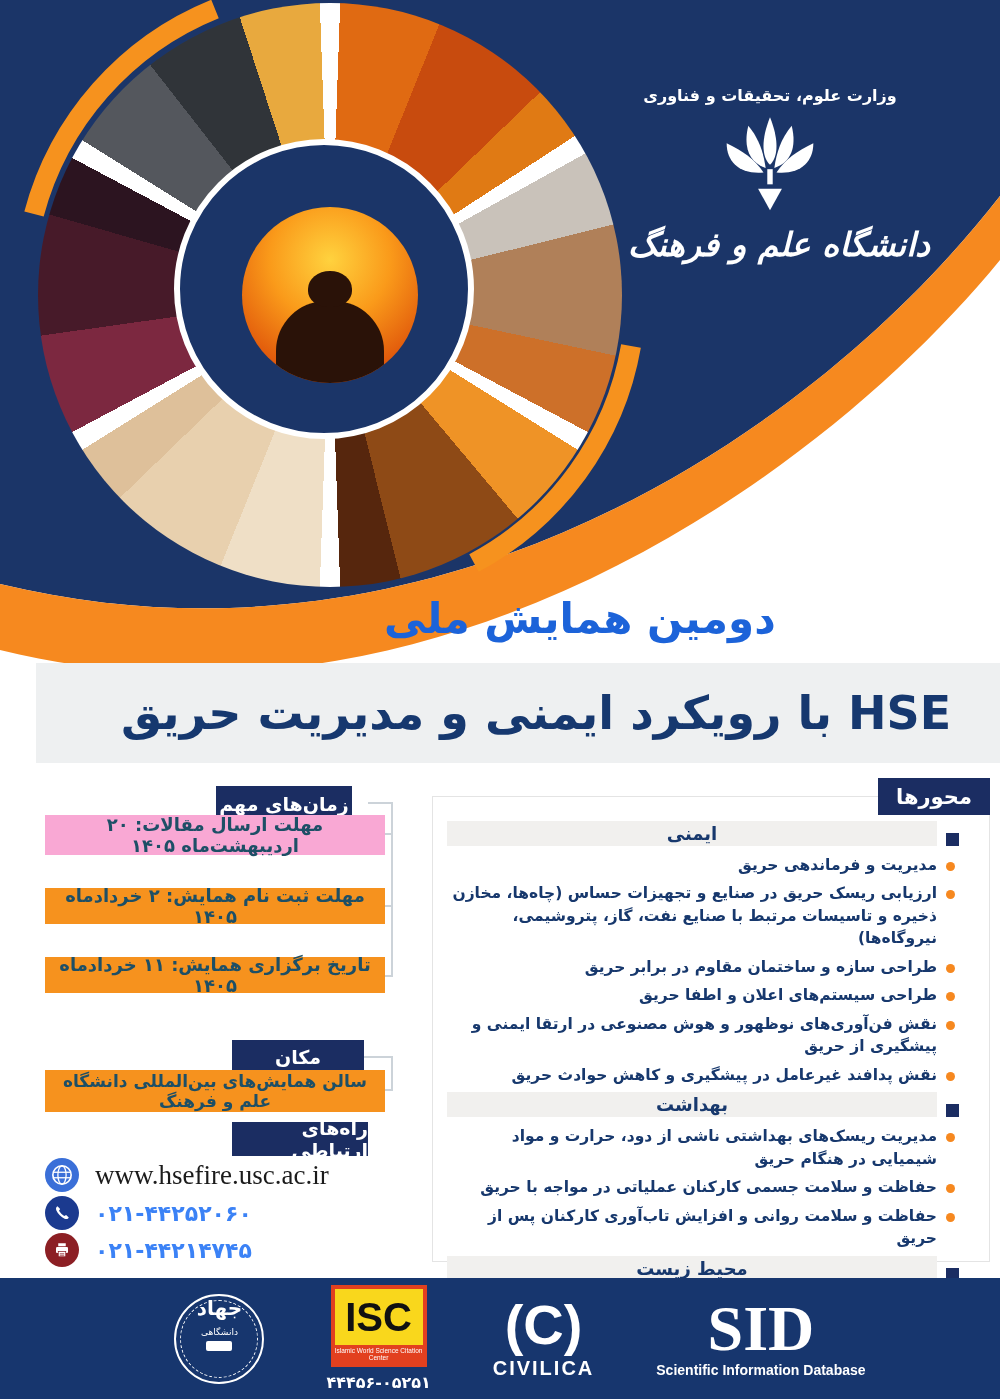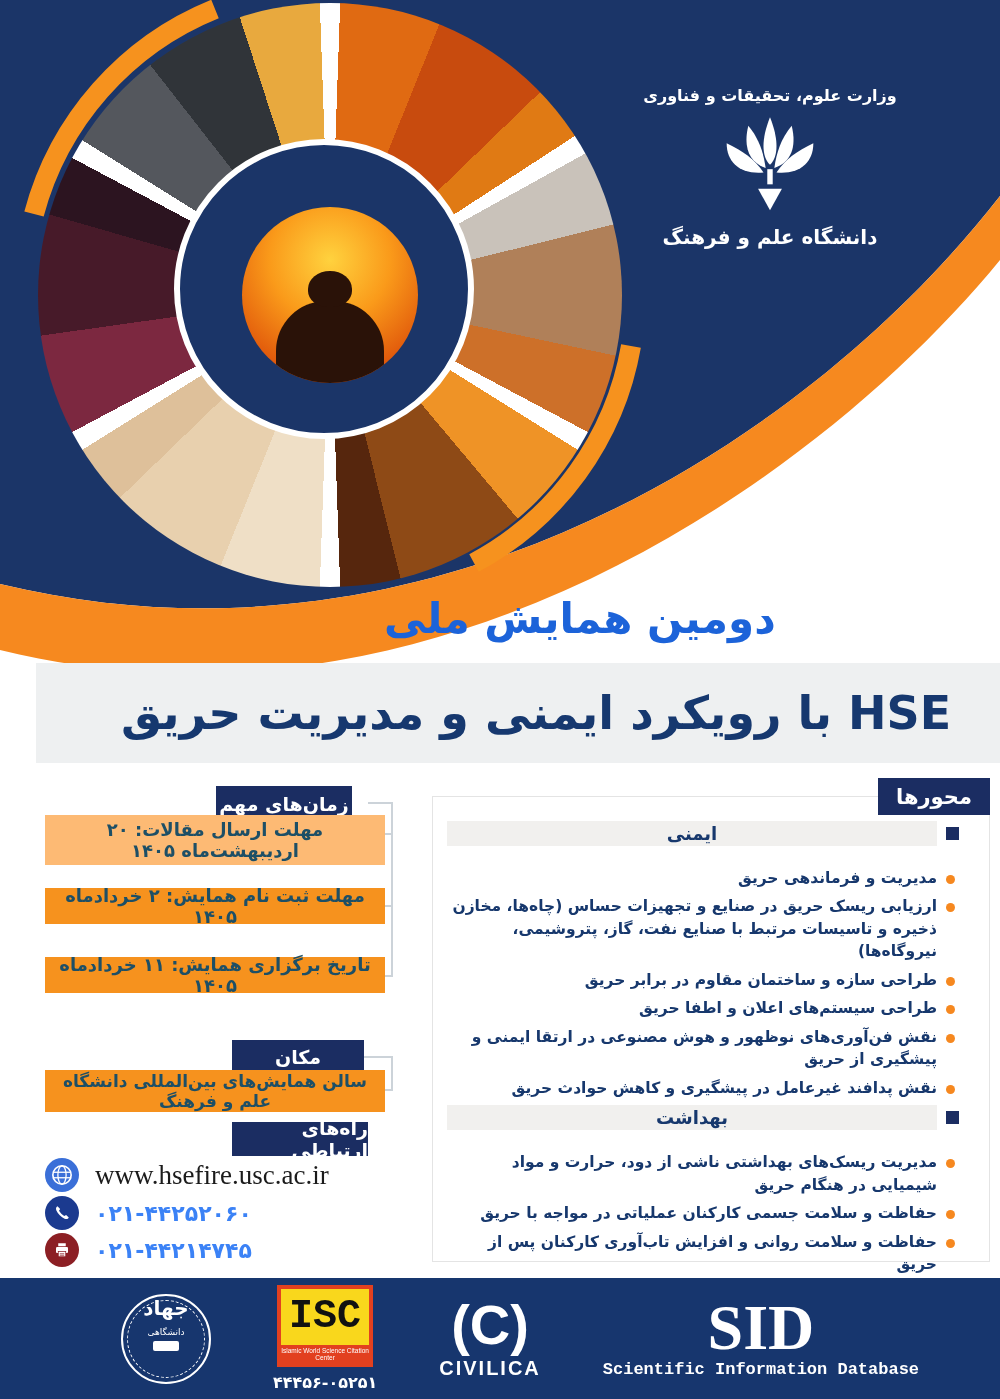--- a/index.html
+++ b/index.html
@@ -29,58 +29,58 @@
   .wheel-center{position:absolute;left:204px;top:204px;width:176px;height:176px;border-radius:50%;
     background:radial-gradient(circle at 50% 30%,#ffd23e 0%,#fa9a1a 40%,#e25c0c 75%,#b93a08 100%);overflow:hidden;}
   .sil{position:absolute;bottom:-6px;left:50%;transform:translateX(-50%);width:108px;height:88px;
     background:#2a1208;border-radius:50px 50px 8px 8px;}
   .sil::before{content:"";position:absolute;top:-30px;left:50%;transform:translateX(-50%);
     width:44px;height:36px;background:#2a1208;border-radius:50% 50% 45% 45%;}
 
   .uni{position:absolute;left:610px;top:86px;width:320px;text-align:center;color:#fff;}
   .uni .ministry{font-size:16px;letter-spacing:.5px;font-weight:600;}
   .uni .tulip{margin:10px auto 2px;}
-  .uni .uname{font-size:20px;font-weight:bold;}
+  .uni .uname{font-size:33px;font-weight:bold;font-style:italic;text-align:right;}
 
   .series-title{position:absolute;right:16px;top:594px;width:600px;text-align:left;direction:rtl;
     font-size:42px;font-weight:bold;color:#1c63d9;}
 
   .title-band{position:absolute;left:0;top:663px;width:1000px;height:100px;background:#eef0f1;
     display:flex;align-items:center;justify-content:center;direction:rtl;margin-left:36px;}
   .title-band .t{font-size:46px;font-weight:bold;color:#16386f;white-space:nowrap;}
 
   
   .hdr-box{position:absolute;background:#1b2d62;color:#fff;display:flex;align-items:center;
     justify-content:center;font-weight:bold;font-size:19px;direction:rtl;}
   .dates-header{left:216px;top:786px;width:136px;height:36px;}
   .loc-header{left:232px;top:1040px;width:132px;height:34px;}
   .contact-header{left:232px;top:1122px;width:136px;height:34px;}
 
   .obox{position:absolute;left:45px;width:340px;display:flex;align-items:center;justify-content:center;
     direction:rtl;font-weight:bold;font-size:18px;color:#1d4f66;text-align:center;}
-  .d1{top:815px;height:50px;background:#fdba74;}
+  .d1{top:815px;height:40px;background:#f9a8d4;}
   .d2{top:888px;height:36px;background:#f6921e;}
   .d3{top:957px;height:36px;background:#f6921e;}
   .locbox{top:1070px;height:42px;background:#f6921e;font-size:17px;}
 
   .brk{position:absolute;background:#ccd3d9;}
 
   .crow{position:absolute;left:45px;display:flex;align-items:center;gap:16px;}
   .crow .cic{width:34px;height:34px;border-radius:50%;display:flex;align-items:center;justify-content:center;flex:0 0 34px;}
   .ic-web{background:#3a6fd8;}
   .ic-tel{background:#1b3a8f;}
   .ic-fax{background:#8c1f24;}
   .weburl{font-family:"Liberation Serif","DejaVu Serif",serif;font-size:27px;color:#1b1b1b;}
   .phonetext{font-size:22px;font-weight:bold;color:#3b82f6;direction:ltr;}
 
   
   .panel{position:absolute;left:432px;top:796px;width:558px;height:466px;background:#fff;
     border:1px solid #e4e4e4;box-sizing:border-box;padding:20px 30px 10px 14px;direction:rtl;}
   .topics-header{left:878px;top:778px;width:112px;height:37px;font-size:21px;}
-  .sec{display:flex;align-items:center;margin:4px 0 21px;}
+  .sec{display:flex;align-items:flex-end;margin:4px 0 8px;}
   .sec .sq{width:13px;height:13px;background:#1b2d62;margin-left:9px;flex:0 0 13px;}
   .sec .bandbg{flex:1;background:#f1f0ee;text-align:center;font-weight:bold;font-size:18px;
     color:#17386d;padding:2px 0;}
   .panel ul{list-style:none;margin:0 0 6px;padding:0 4px 0 0;}
   .panel li{position:relative;padding-right:18px;margin:6px 0;font-size:15.5px;font-weight:600;
     color:#17386d;line-height:1.45;}
   .panel li::before{content:"";position:absolute;right:0;top:8px;width:9px;height:9px;
     border-radius:50%;background:#f6881f;}
 
   
@@ -89,33 +89,33 @@
   .jahad{width:86px;height:86px;border:2px solid #fff;border-radius:50%;position:relative;
     display:flex;flex-direction:column;align-items:center;color:#fff;}
   .jahad::before{content:"";position:absolute;inset:4px;border:1px dashed #fff;border-radius:50%;}
   .jahad .j1{font-size:20px;font-weight:bold;}
   .jahad .j2{font-size:9px;margin-top:7px;}
   .jahad .gear{width:26px;height:10px;background:#fff;margin-top:4px;border-radius:2px;}
 
   .iscwrap{display:flex;flex-direction:column;align-items:center;}
   .iscbox{width:96px;height:82px;background:#f9d71c;border:4px solid #e2401f;box-sizing:border-box;
     display:flex;flex-direction:column;align-items:center;justify-content:flex-end;}
-  .iscname{font-family:Liberation Mono, monospace;font-size:40px;font-weight:bold;color:#111;
+  .iscname{font-family:Liberation Sans, sans-serif;font-size:40px;font-weight:bold;color:#111;
     line-height:1;margin:auto 0;}
   .iscsub{background:#e2401f;color:#fff;font-size:6.5px;width:100%;text-align:center;padding:2px 0;
     font-family:"Liberation Sans",sans-serif;}
   .isccode{color:#fff;font-weight:bold;font-size:16px;margin-top:6px;direction:ltr;}
 
   .civ{display:flex;flex-direction:column;align-items:center;color:#fff;}
   .civ .csym{font-family:"Liberation Sans",sans-serif;font-size:56px;font-weight:bold;line-height:1;}
   .civ .cname{font-family:"Liberation Sans",sans-serif;font-size:20px;font-weight:bold;letter-spacing:2px;margin-top:4px;}
 
   .sid{display:flex;flex-direction:column;align-items:center;color:#fff;}
   .sid .sname{font-family:"Liberation Serif","DejaVu Serif",serif;font-size:64px;font-weight:bold;line-height:.95;}
-  .sid .ssub{font-family:Liberation Mono, monospace;font-size:17px;font-weight:bold;margin-top:2px;}
+  .sid .ssub{font-family:Liberation Sans, sans-serif;font-size:14px;font-weight:bold;margin-top:2px;}
 </style>
 </head>
 <body>
 
 <div class="poster">
 
   <div class="hero">
     <svg class="bg" width="1000" height="665" viewBox="0 0 1000 665">
       <path d="M0,0 H1000 V196 C810,440 430,688 0,584 Z" fill="#1b3568"></path>
       <path d="M1000,196 C810,440 430,688 0,584 L0,650 C440,758 830,468 1000,260 Z" fill="#f6891f"></path>

